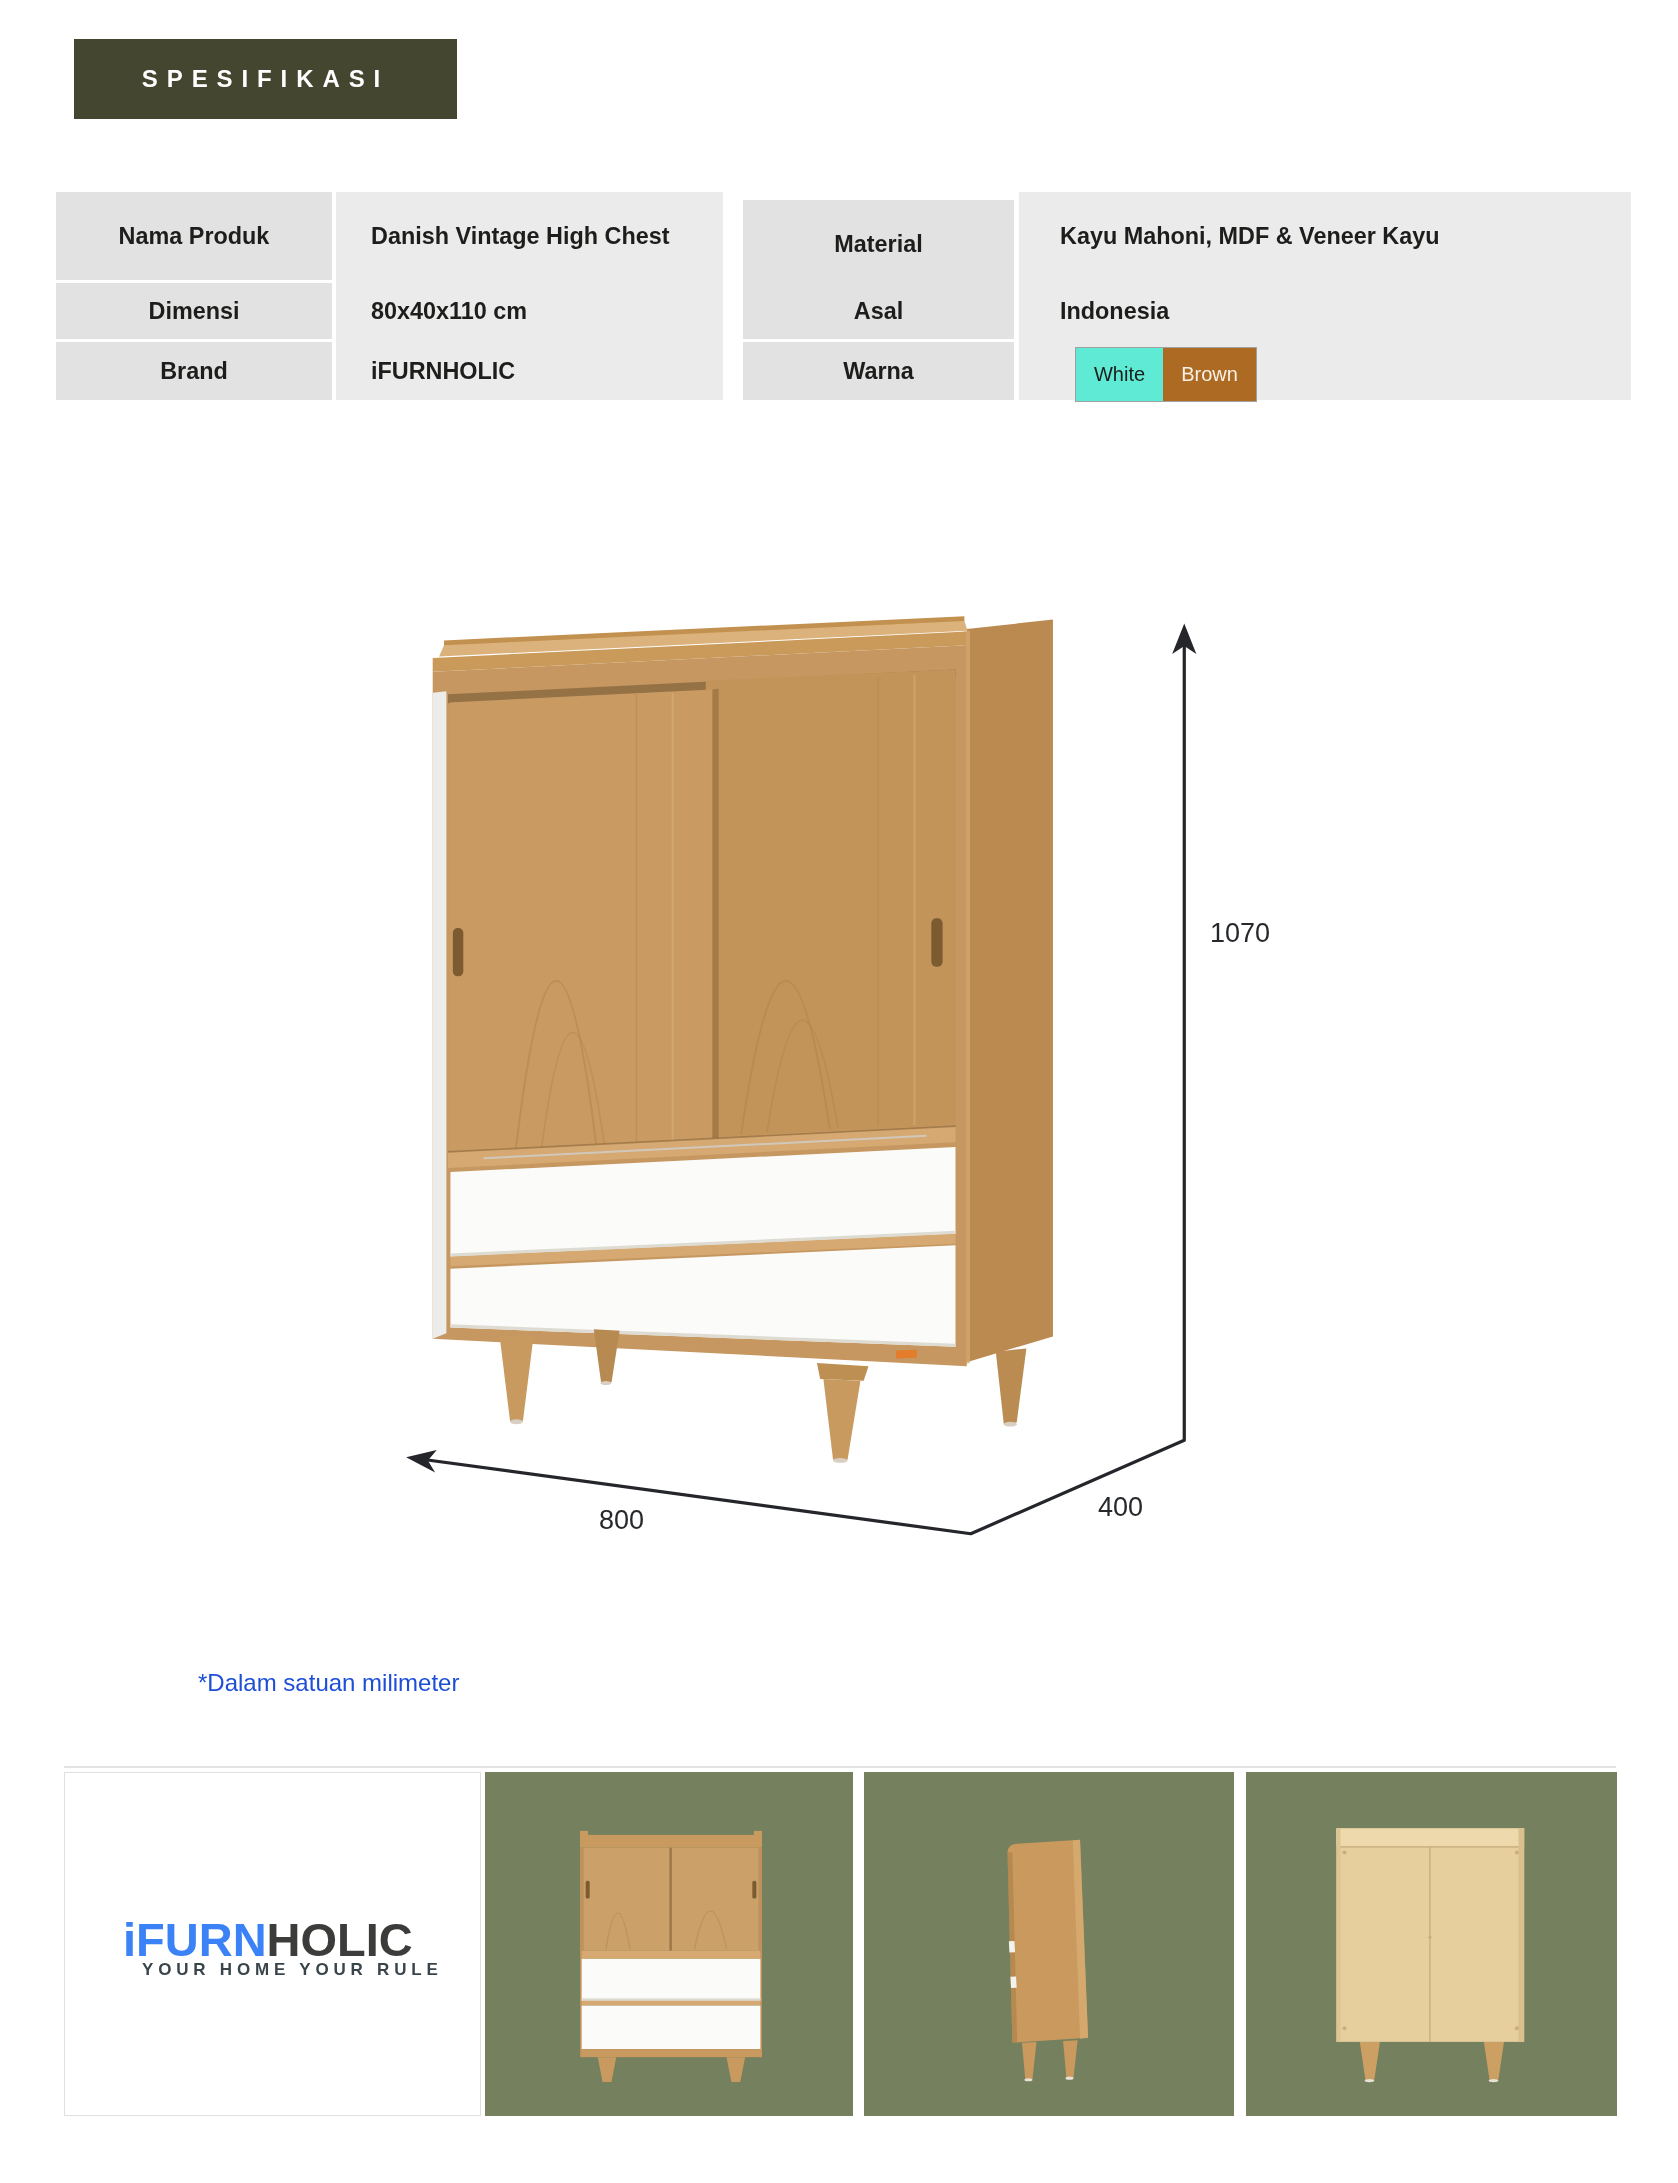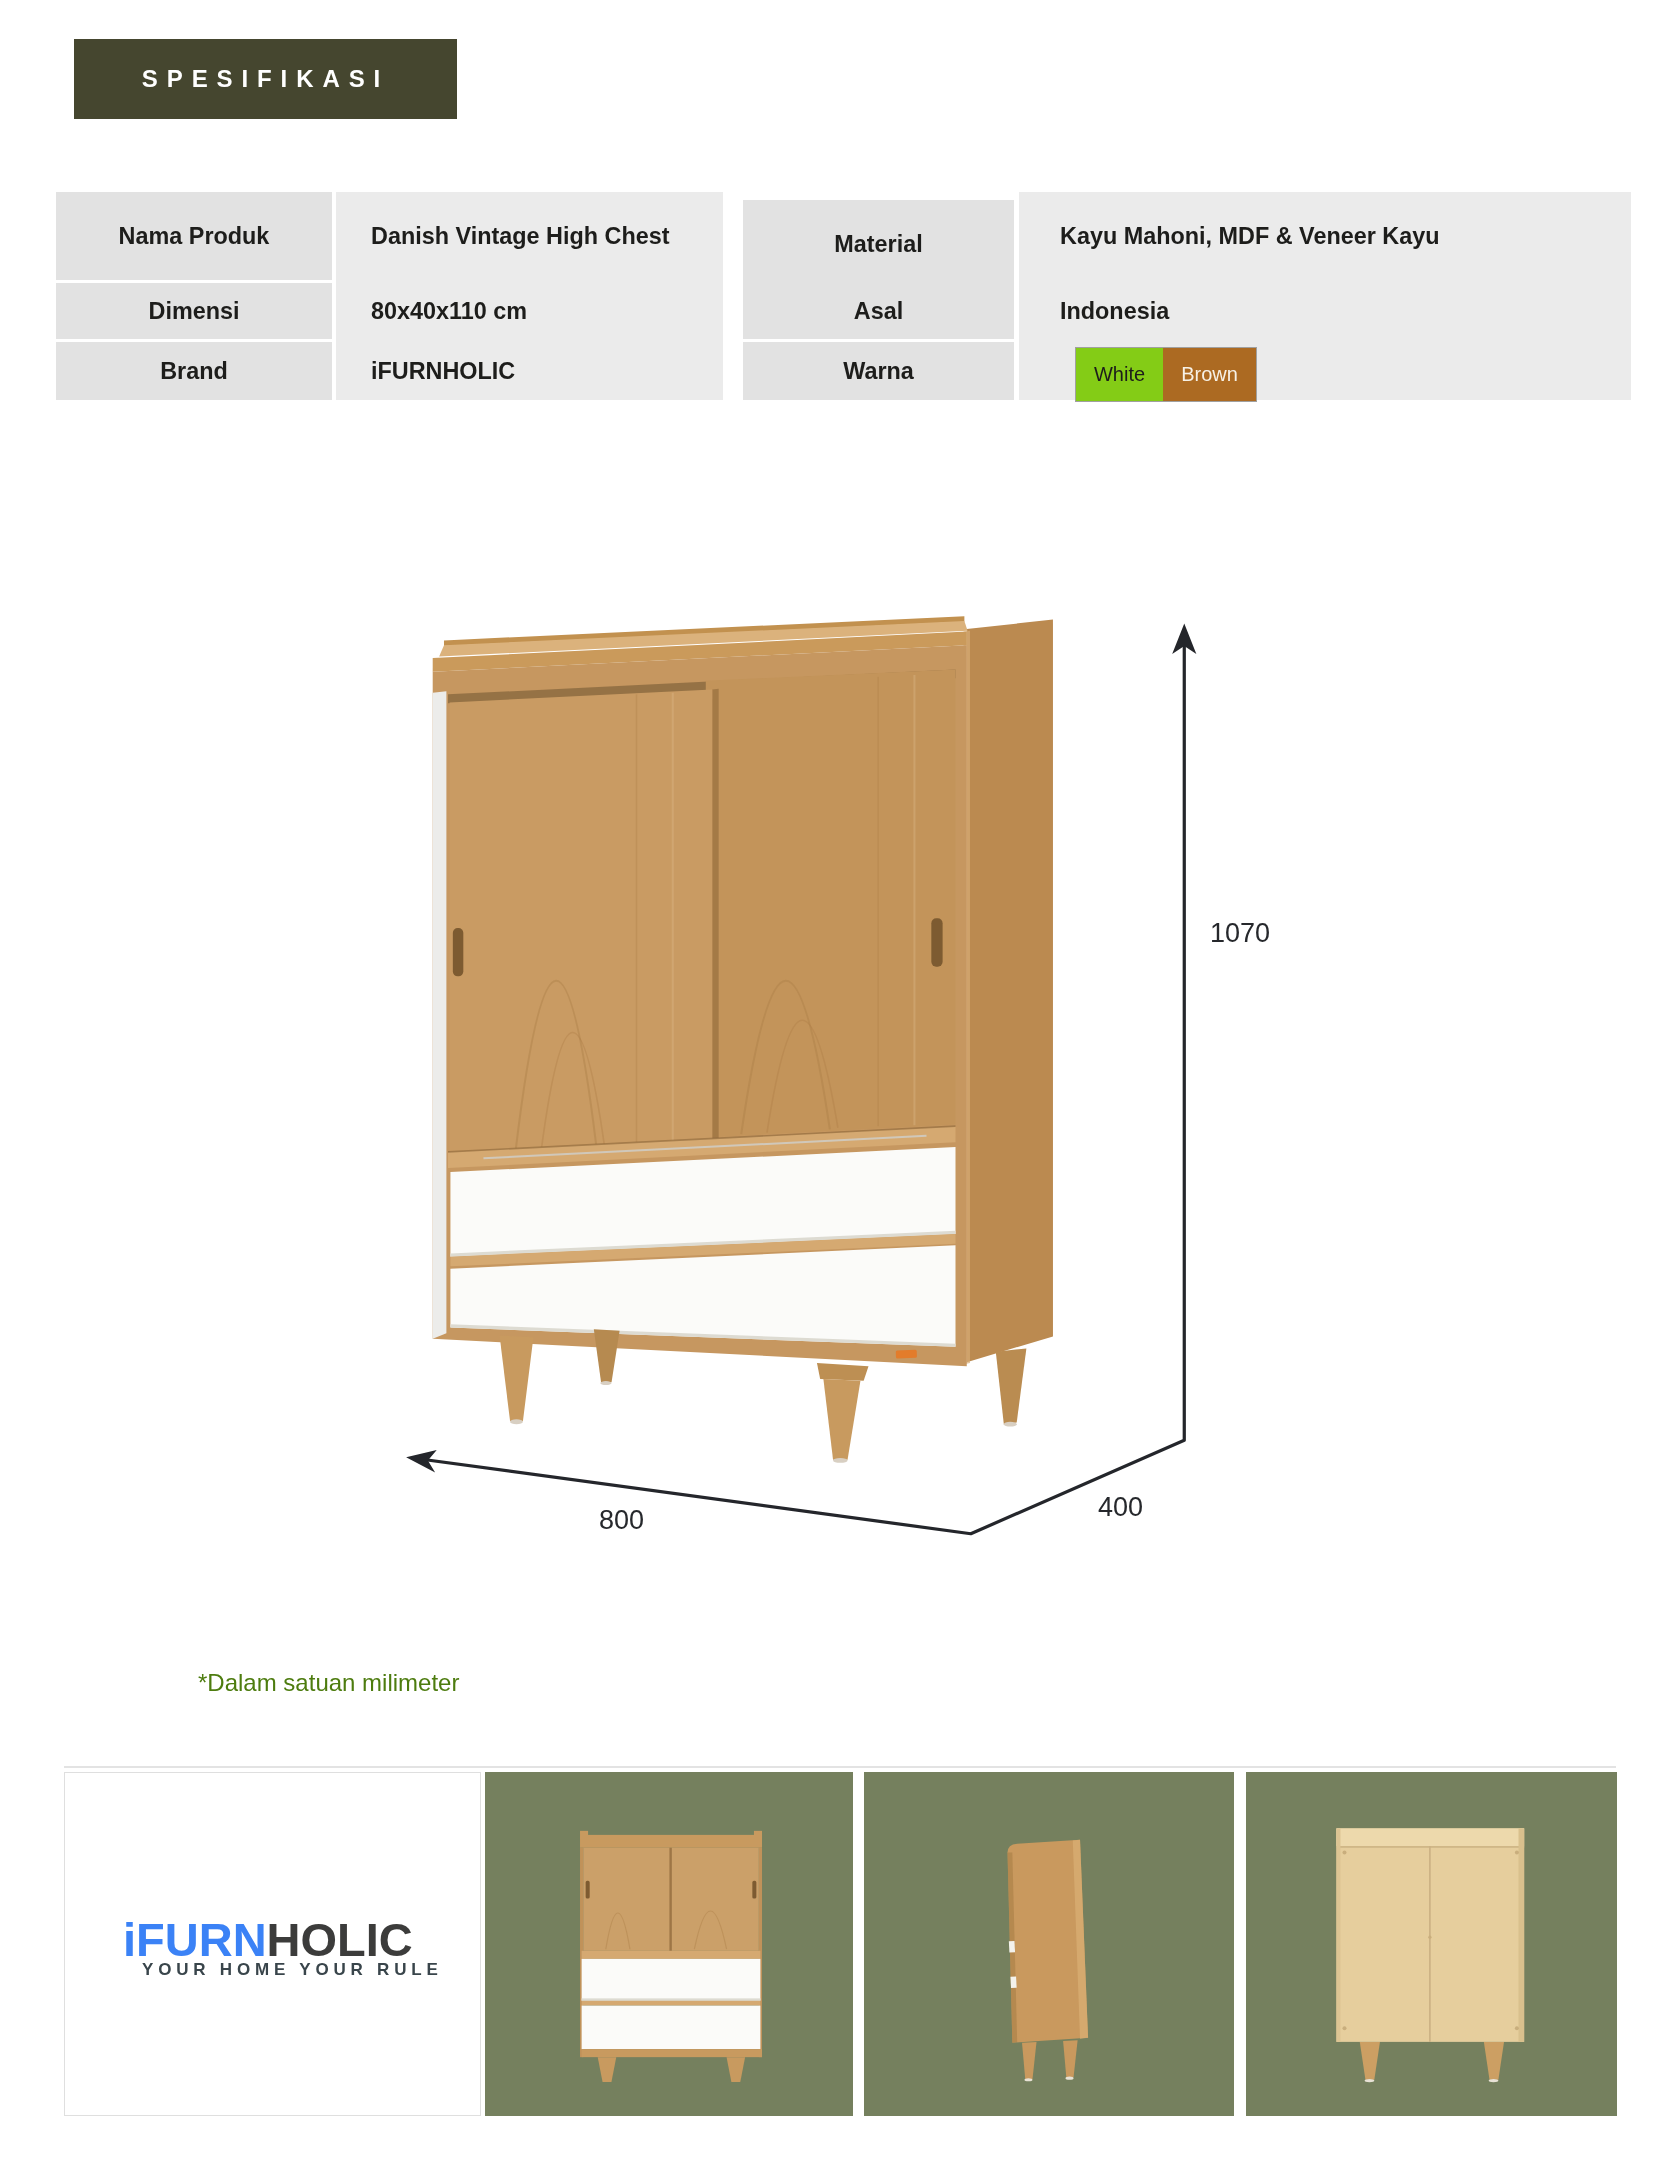--- a/index.html
+++ b/index.html
@@ -31,28 +31,28 @@
 
   
   .toggle{
     position:absolute;left:56px;top:155px;height:55px;display:flex;
     border:1.6px solid #a0a0a0;box-sizing:border-box;
   }
   .toggle .opt{
     display:flex;align-items:center;justify-content:center;
     font-size:20px;height:100%;box-sizing:border-box;cursor:pointer;
   }
-  .opt-white{width:87px;background:#84cc16;color:#1d1d1b;}
+  .opt-white{width:87px;background:#5eead4;color:#1d1d1b;}
   .opt-brown{width:93px;background:#ac6a22;color:#f7f1e6;}
 
   
   .dim{font-size:27px;color:#26282c;font-weight:normal;}
 
   
-  .note{left:198px;top:1669px;font-size:24px;color:#4d7c0f;}
+  .note{left:198px;top:1669px;font-size:24px;color:#1d4ed8;}
 
   
   .strip-line{left:64px;top:1766px;width:1552px;height:2.4px;background:#e3e3e3;}
   .logo-panel{
     left:64px;top:1772px;width:417px;height:344px;background:#ffffff;
     border:1.6px solid #dfdfdf;box-sizing:border-box;
   }
   .olive{background:#75805e;top:1772px;height:344px;}
   .p1{left:485px;width:368px;}
   .p2{left:864px;width:370px;}

